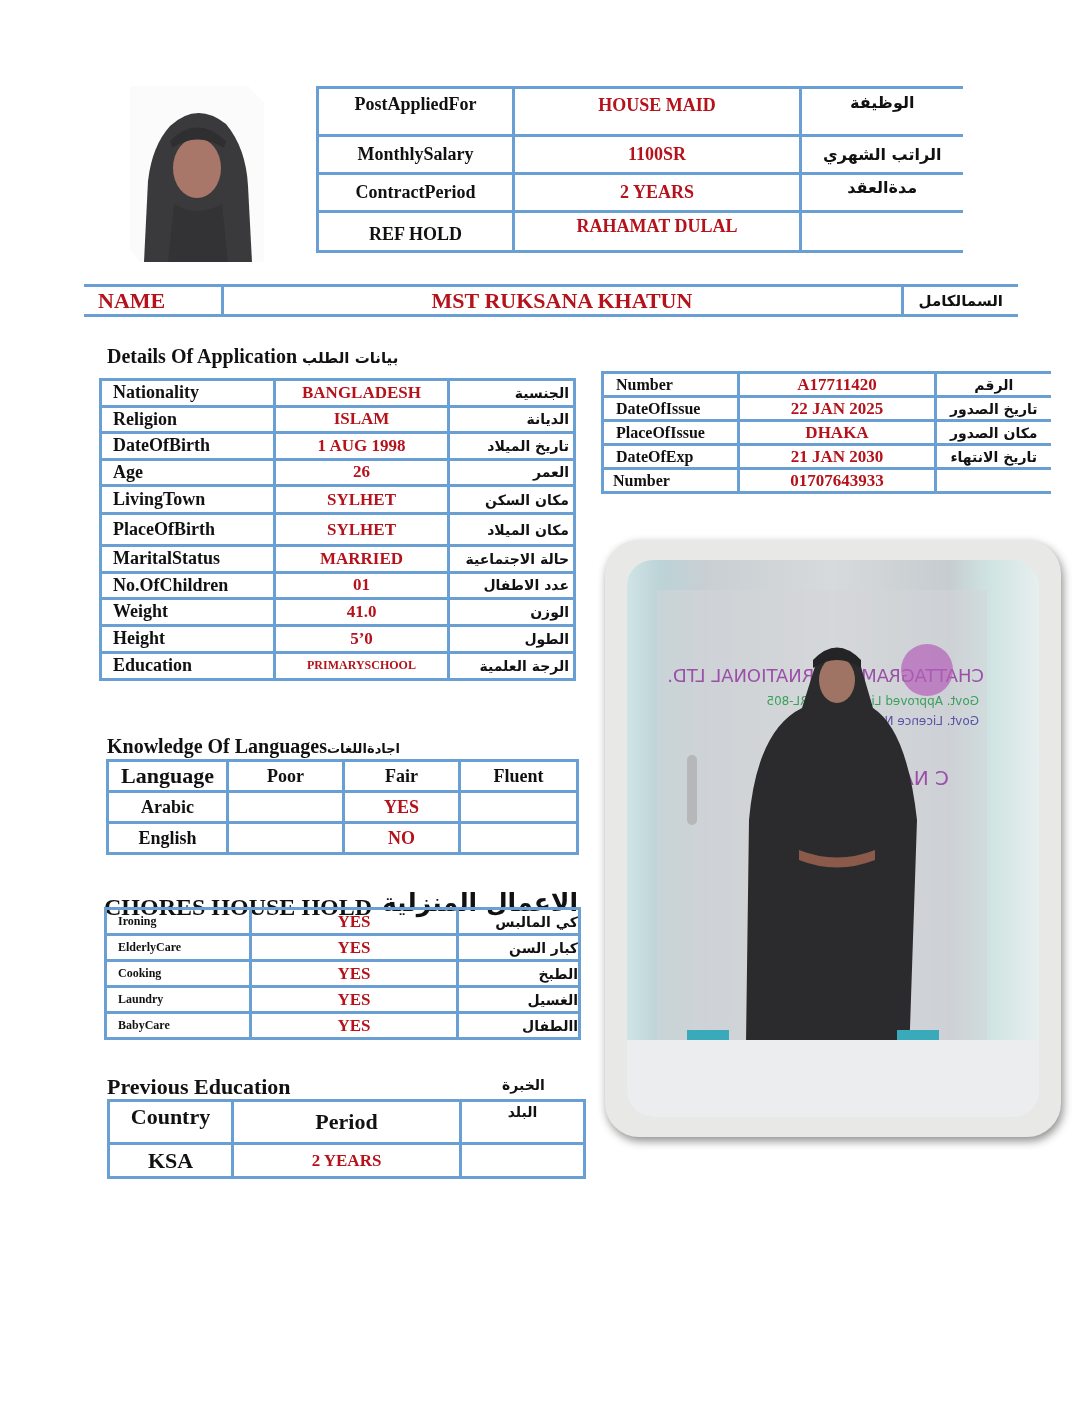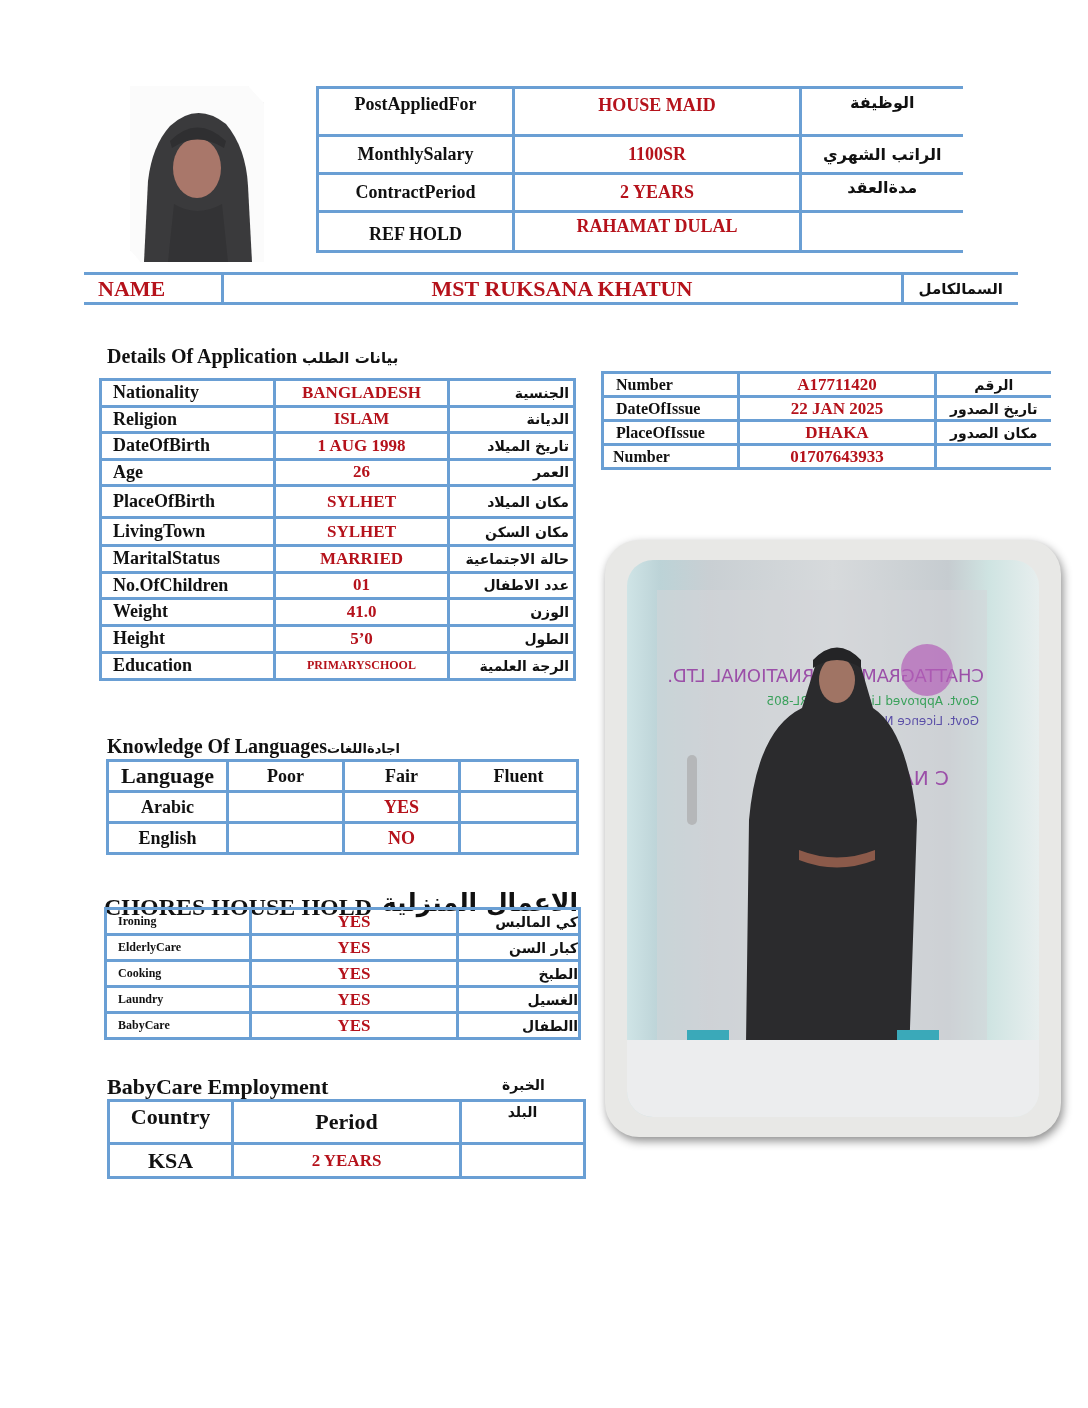--- a/index.html
+++ b/index.html
@@ -16,21 +16,21 @@
 
   
   #job-table { left:316px; top:86px; width:645px; }
   #job-table td { font-size:18px; }
   #job-table td.c3 { border-right:none; }
   #job-table td.lbl { text-align:center; }
   #job-table td.val { text-align:center; }
   #job-table td.ar { text-align:center; font-size:16px; }
 
   
-  #name-table { left:84px; top:272px; width:934px; }
+  #name-table { left:84px; top:284px; width:934px; }
   #name-table td { height:27px; font-size:22px; border-left:none; border-right:none; }
   #name-table td.n2 { border-left:3px solid #6a9fd4; border-right:3px solid #6a9fd4; text-align:center; }
   #name-table td.n1 { padding-left:14px; }
   #name-table td.ar { text-align:center; font-size:15px; }
 
   .section-title { font-size:20px; font-weight:bold; }
 
   
   #details-table { left:99px; top:378px; width:474px; }
   #details-table td { height:23.5px; font-size:18px; }
@@ -163,30 +163,30 @@
   <tr>
         <td class="lbl">DateOfBirth</td>
         <td class="val red">1 AUG 1998</td>
         <td class="ar">تاريخ الميلاد</td>
       </tr>
   <tr>
         <td class="lbl">Age</td>
         <td class="val red">26</td>
         <td class="ar">العمر</td>
       </tr>
+  <tr style="height:28px">
+        <td class="lbl">LivingTown</td>
+        <td class="val red">SYLHET</td>
+        <td class="ar">مكان السكن</td>
+      </tr>
   <tr style="height:32px">
         <td class="lbl">PlaceOfBirth</td>
         <td class="val red">SYLHET</td>
         <td class="ar">مكان الميلاد</td>
       </tr>
-  <tr style="height:28px">
-        <td class="lbl">LivingTown</td>
-        <td class="val red">SYLHET</td>
-        <td class="ar">مكان السكن</td>
-      </tr>
   <tr>
         <td class="lbl">MaritalStatus</td>
         <td class="val red">MARRIED</td>
         <td class="ar">حالة الاجتماعية</td>
       </tr>
   <tr>
         <td class="lbl">No.OfChildren</td>
         <td class="val red">01</td>
         <td class="ar">عدد الاطفال</td>
       </tr>
@@ -222,20 +222,25 @@
       </tr>
   <tr>
         <td class="lbl">DateOfIssue</td>
         <td class="val red">22 JAN 2025</td>
         <td class="ar c3">تاريخ الصدور</td>
       </tr>
   <tr>
         <td class="lbl">PlaceOfIssue</td>
         <td class="val red">DHAKA</td>
         <td class="ar c3">مكان الصدور</td>
+      </tr>
+  <tr>
+        <td class="lbl">DateOfExp</td>
+        <td class="val red">21 JAN 2030</td>
+        <td class="ar c3">تاريخ الانتهاء</td>
       </tr>
   <tr>
         <td class="lbl" style="padding-left:9px">Number</td>
         <td class="val red">01707643933</td>
         <td class="ar c3"></td>
       </tr>
 </tbody>
   </table>
 
 <div class="abs photo-big">
@@ -325,21 +330,21 @@
       </tr>
   <tr>
         <td class="lbl">BabyCare</td>
         <td class="val red">YES</td>
         <td class="ar">االطفال</td>
       </tr>
 </tbody>
   </table>
 
 <div class="abs" style="left:107px;top:1074px;width:476px;">
-  <span style="font-size:22px;font-weight:bold">BabyCare Employment</span>
+  <span style="font-size:22px;font-weight:bold">Previous Education</span>
   <span class="ar" style="font-size:14px;position:absolute;left:395px;top:3px">الخبرة</span>
 </div>
 <table id="emp-table">
   <colgroup>
       <col style="width:124px">
       <col style="width:228px">
       <col style="width:124px">
     </colgroup>
   <tbody>
       <tr class="head">

